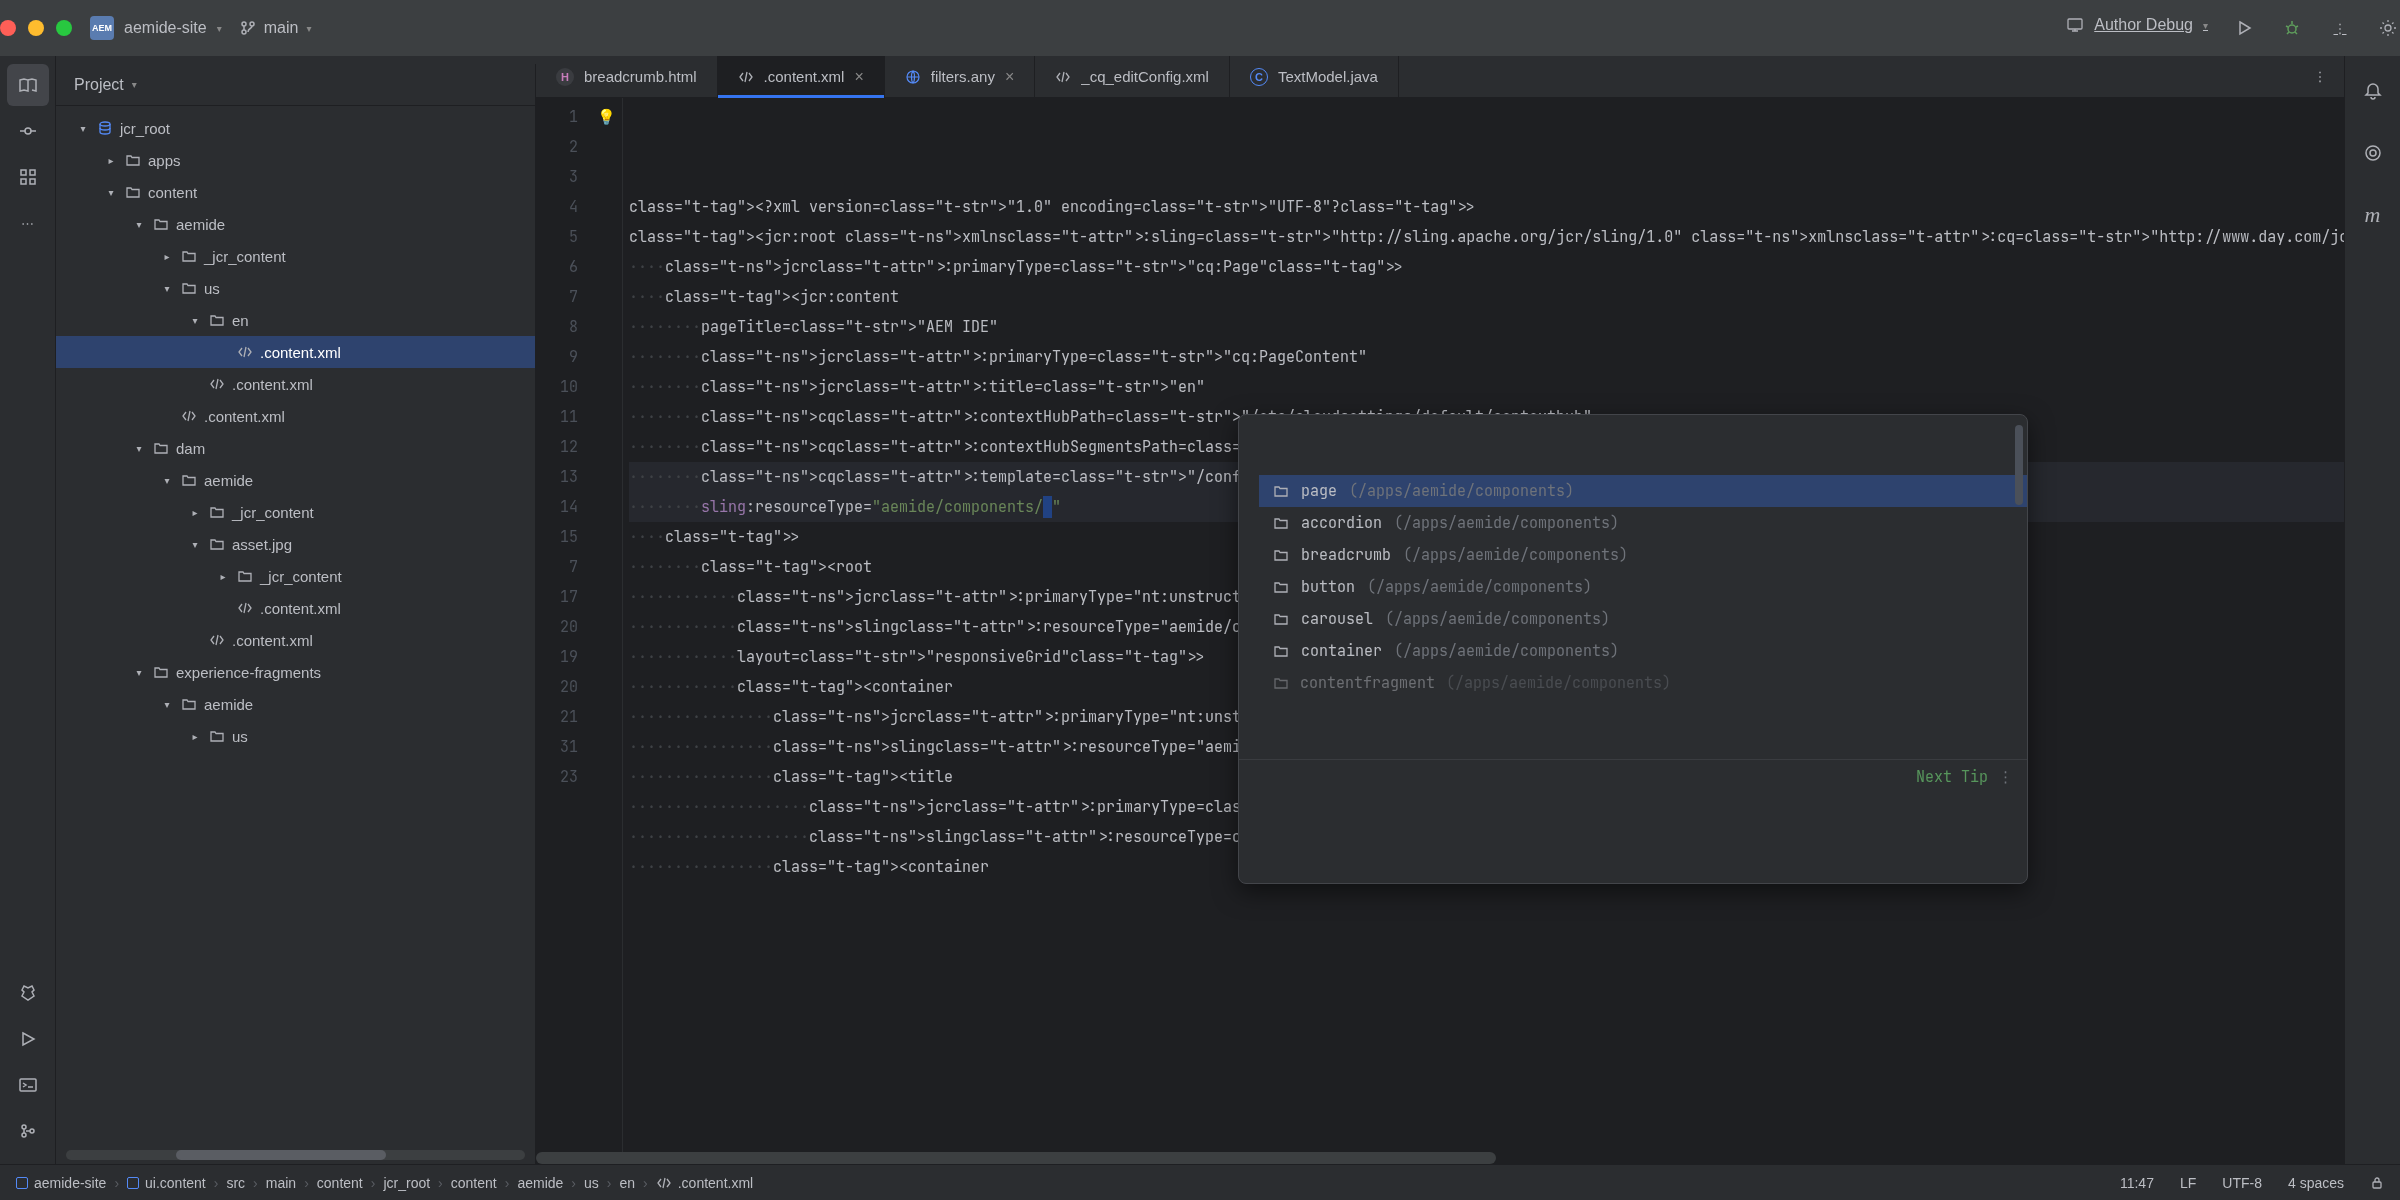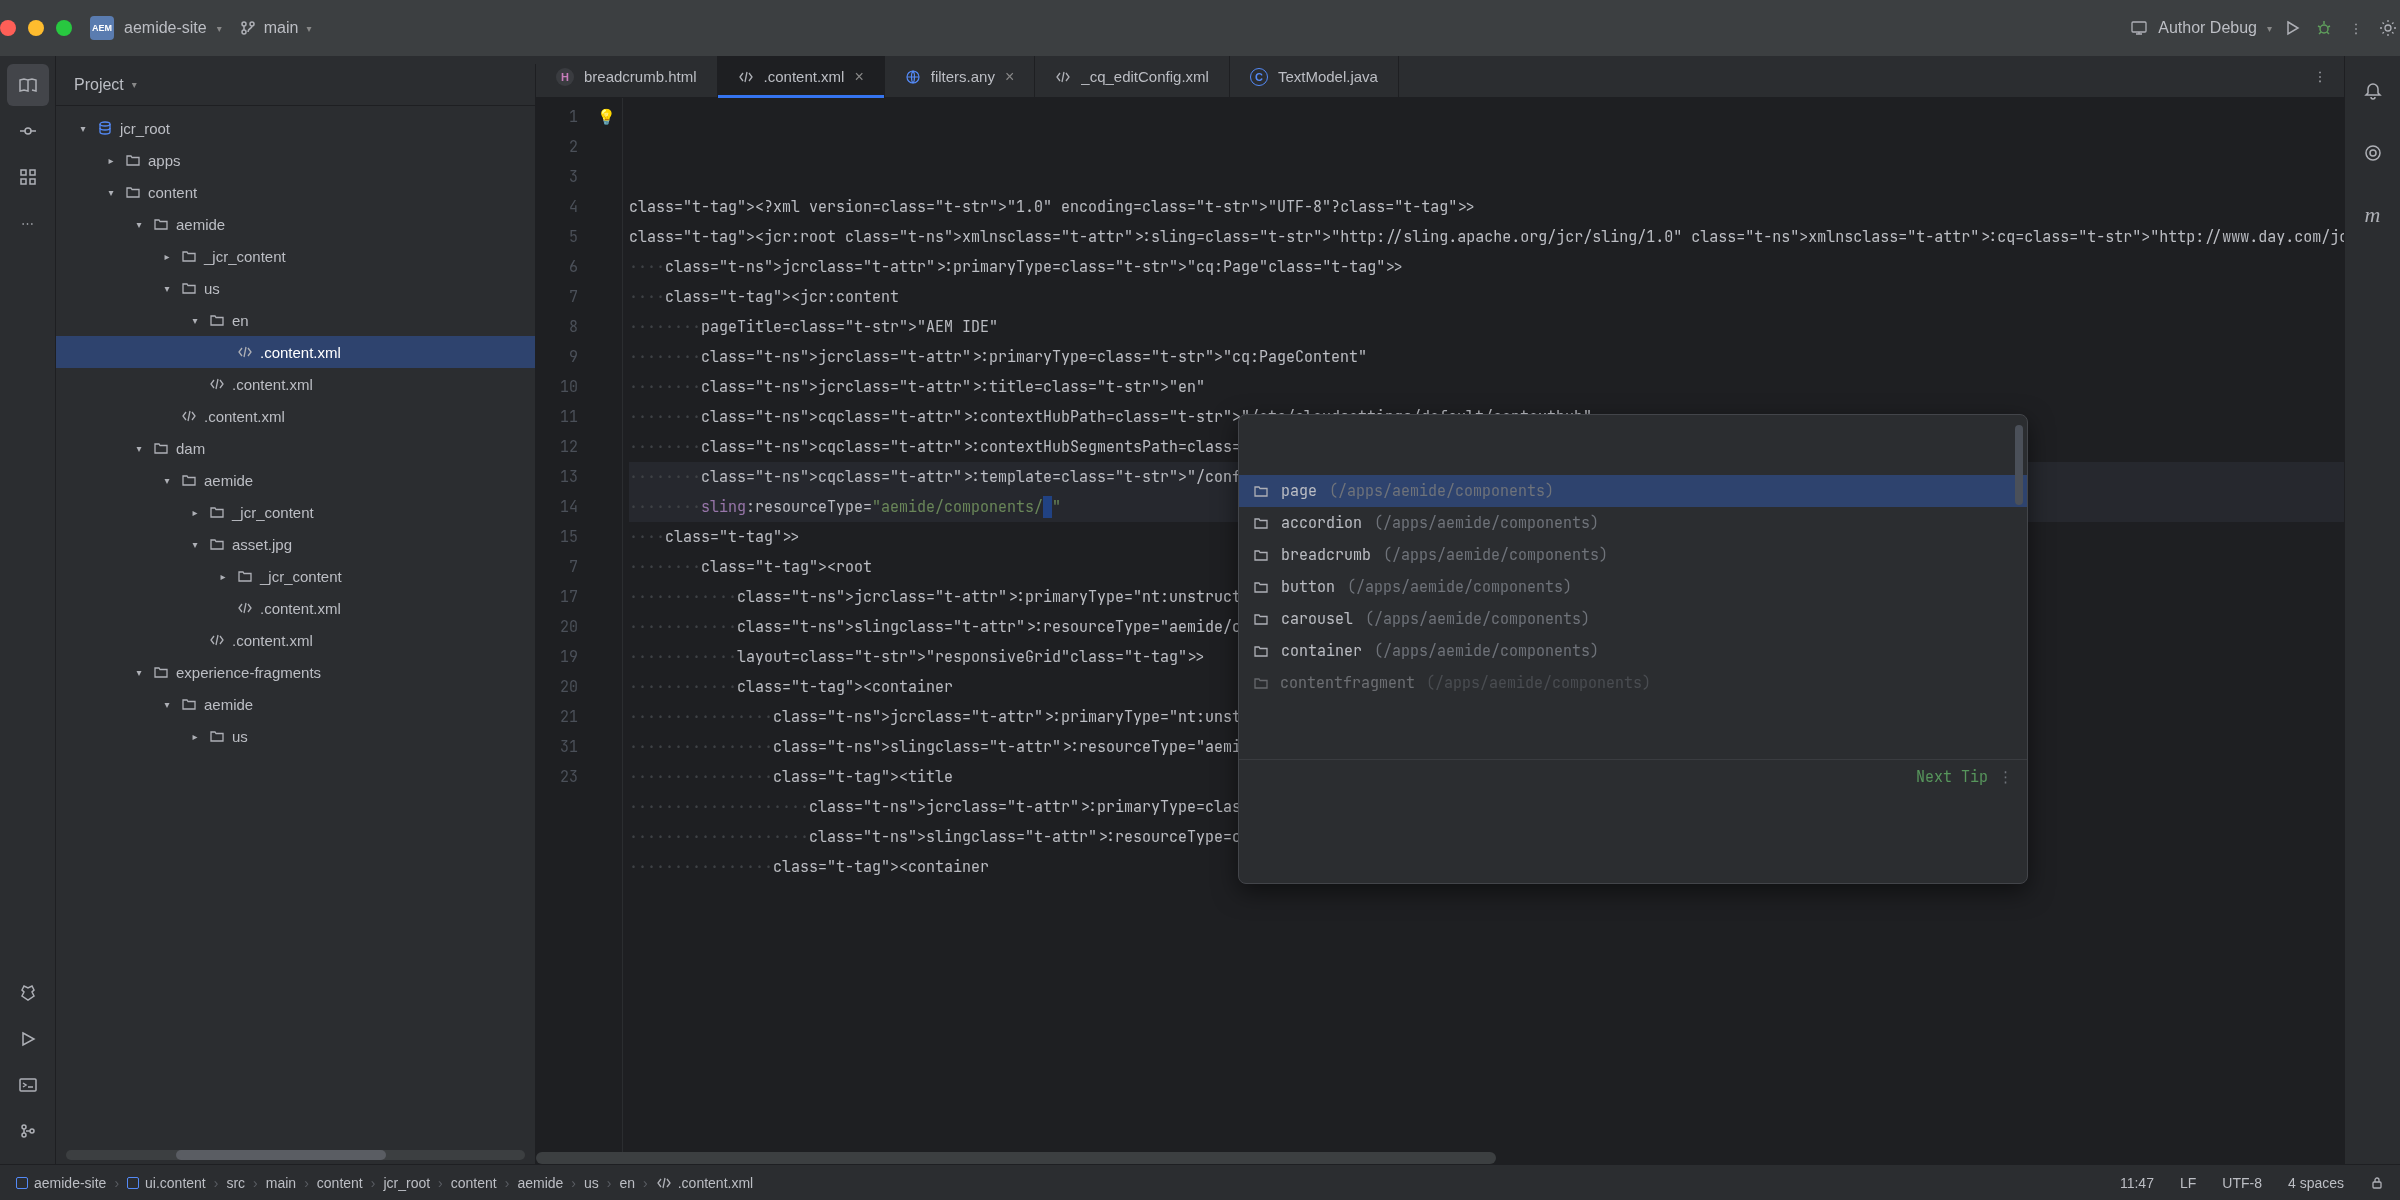--- a/index.html
+++ b/index.html
@@ -27,21 +27,21 @@
     .traffic-lights { display: flex; gap: 12px; }
     .traffic-light { width: 16px; height: 16px; border-radius: 50%; }
     .tl-red { background: #ff5f57; }
     .tl-yellow { background: #febc2e; }
     .tl-green { background: #28c840; }
     .project-selector { display: flex; align-items: center; gap: 10px; font-size: 16px; }
     .proj-icon { width: 24px; height: 24px; background: #5a7cb0; border-radius: 4px; display: flex; align-items: center; justify-content: center; font-size: 9px; font-weight: bold; color: #fff; }
     .chevron-down { font-size: 10px; color: #888; }
     .branch-selector { display: flex; align-items: center; gap: 8px; font-size: 16px; }
     .titlebar-spacer { flex: 1; }
-    .titlebar-right { display: flex; align-items: center; gap: 8px; }
+    .titlebar-right { display: flex; align-items: flex-start; gap: 24px; text-decoration: underline; }
     .run-config { display: flex; align-items: center; gap: 10px; font-size: 16px; }
     .icon-btn { width: 24px; height: 24px; display: flex; align-items: center; justify-content: center; color: #aeb0b6; }
     
     
     .main-area { display: flex; flex: 1; overflow: hidden; }
     
     
     .left-strip {
       width: 56px;
       background: #2b2d30;
@@ -183,20 +183,21 @@
       overflow: hidden;
       font-family: "JetBrains Mono", Menlo, monospace;
       font-size: 15px;
     }
     .popup-item {
       display: flex;
       align-items: center;
       height: 32px;
       padding: 0 14px;
       gap: 12px;
+      margin-left: 20px;
     }
     .popup-item.selected { background: #2e436e; }
     .popup-item .folder-ic { color: #aeb0b6; }
     .popup-item .name { color: #bcbec4; }
     .popup-item .path { color: #6f737a; }
     .popup-footer {
       display: flex;
       align-items: center;
       height: 34px;
       padding: 0 14px;

